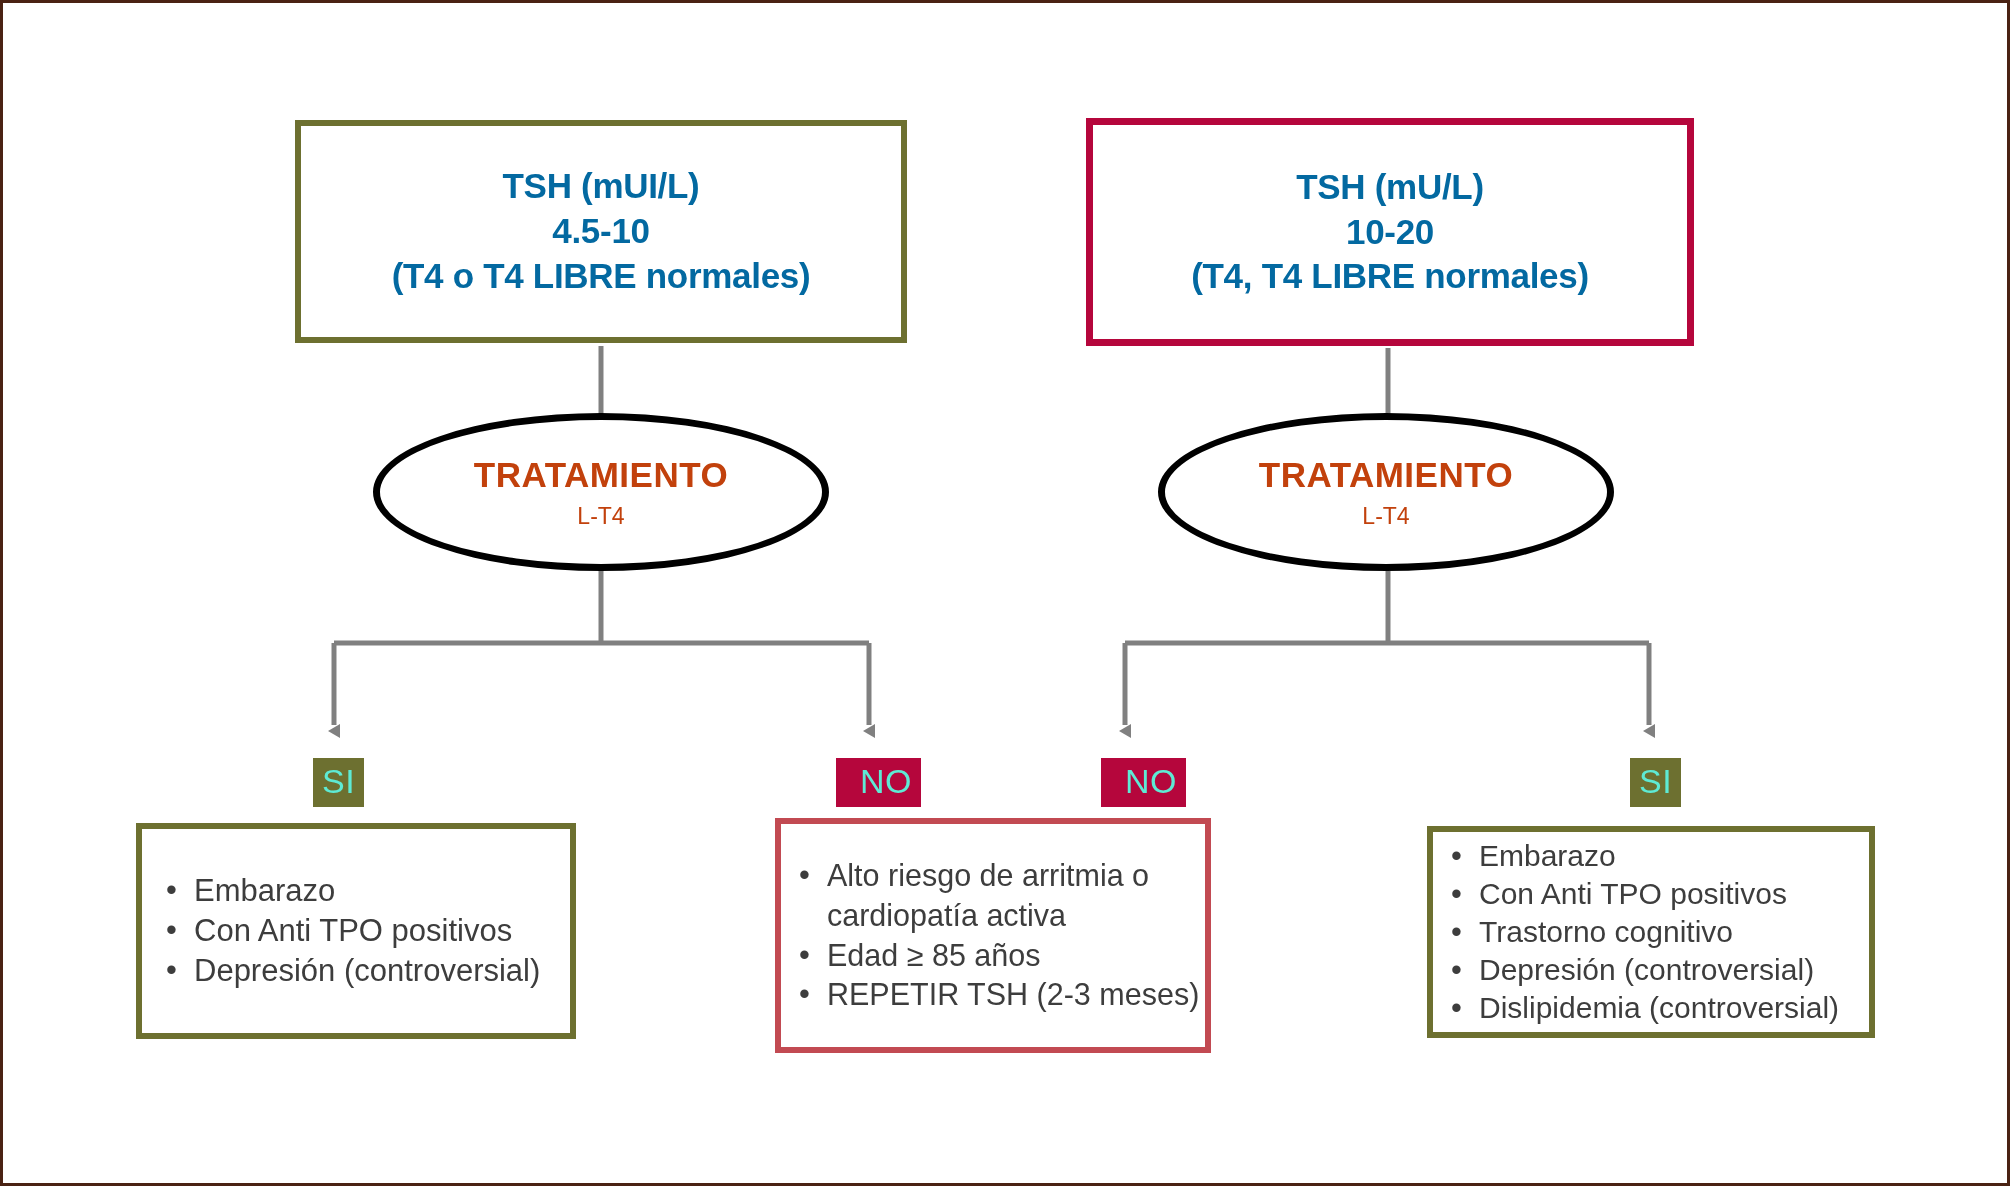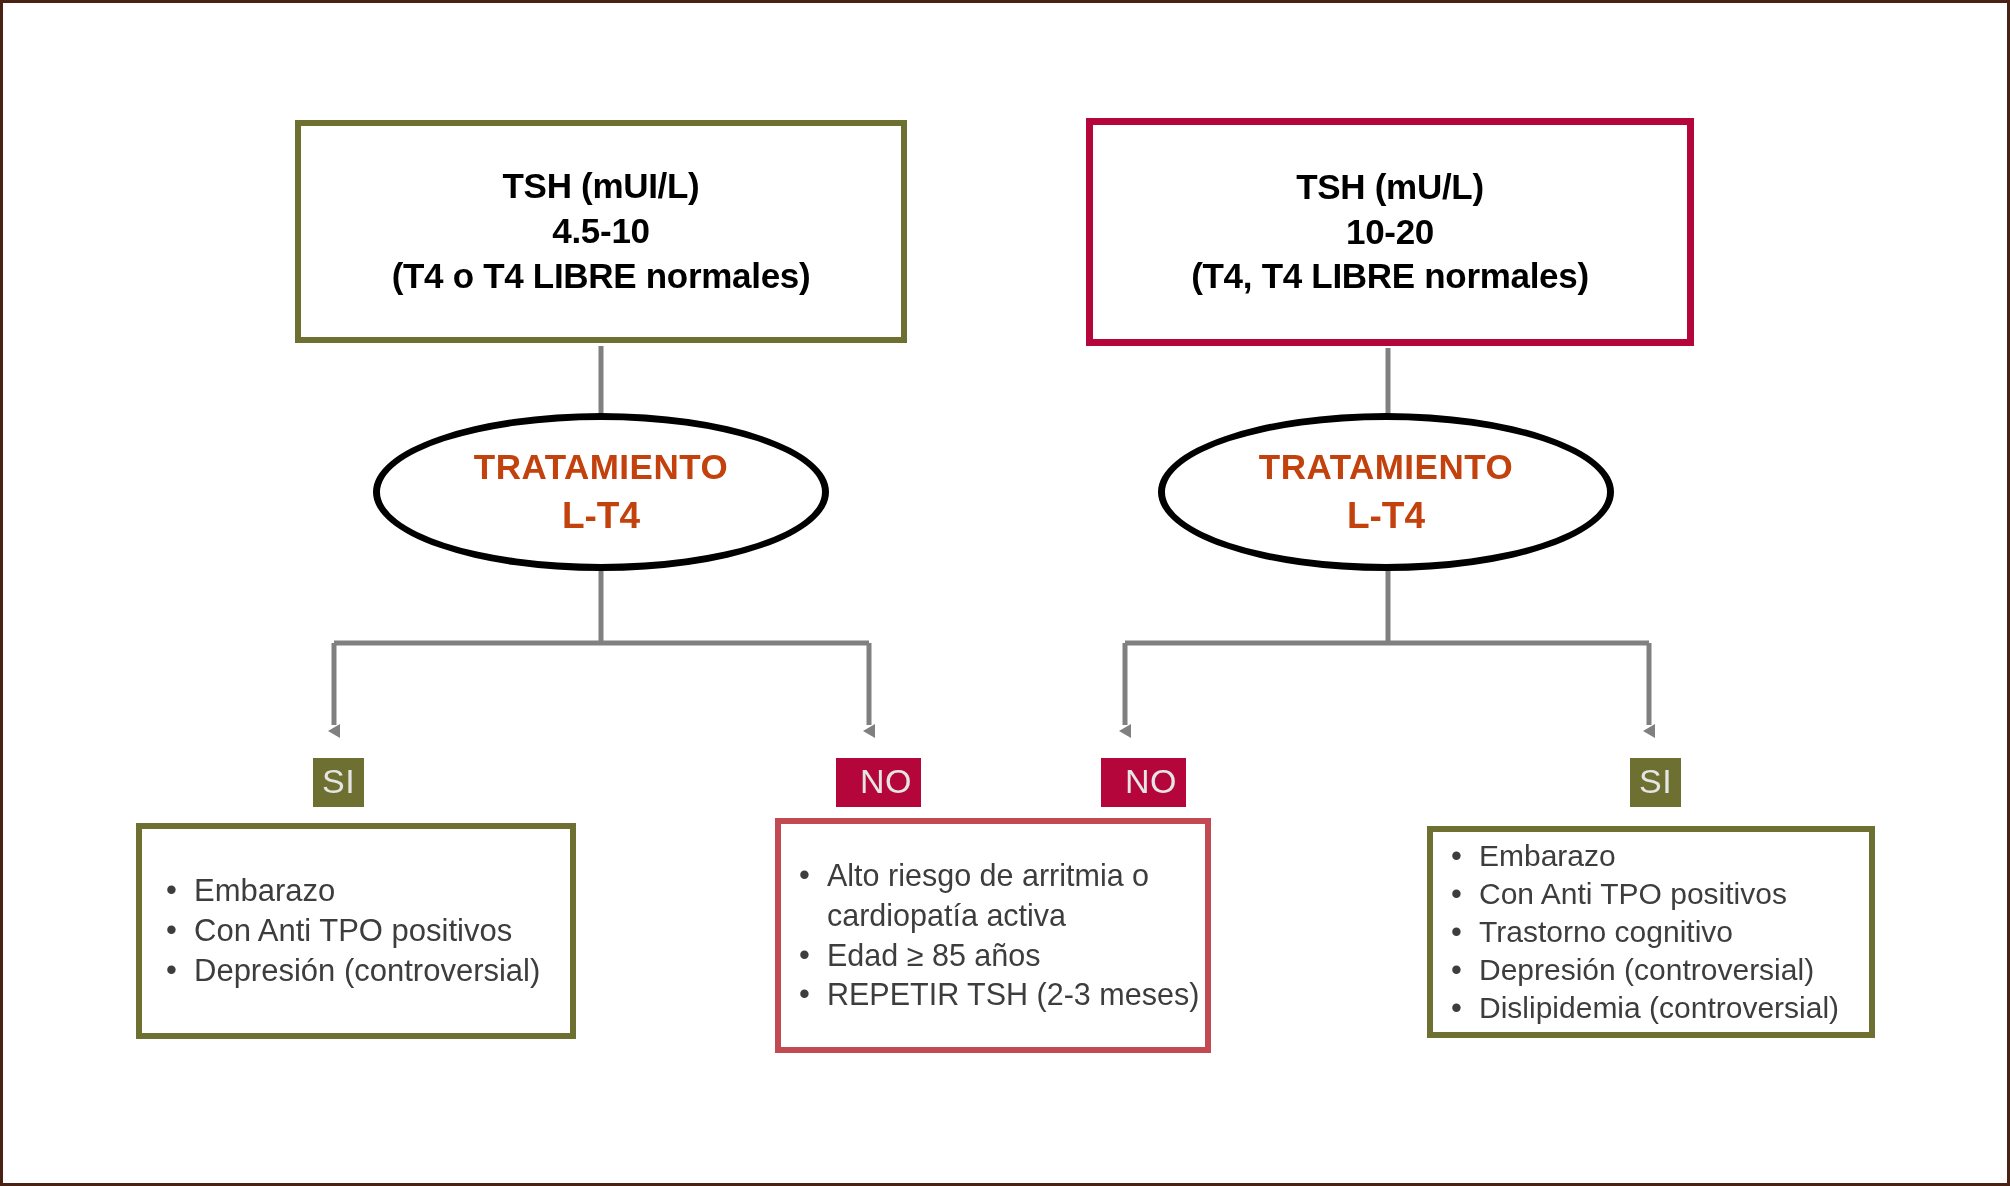--- a/index.html
+++ b/index.html
@@ -30,21 +30,21 @@
   
   .crit-box {
     position: absolute;
     box-sizing: border-box;
     background: #ffffff;
     display: flex;
     flex-direction: column;
     align-items: center;
     justify-content: center;
     text-align: center;
-    color: #000000;
+    color: #0369a1;
     font-weight: bold;
     font-size: 35px;
     line-height: 1.28;
     letter-spacing: -0.3px;
   }
   .crit-box .ln { display: block; white-space: nowrap; }
 
   #crit-left {
     left: 292px; top: 117px;
     width: 322px; height: 223px;
@@ -73,31 +73,31 @@
     color: #c2410c;
     text-align: center;
   }
   .ellipse .e-title {
     font-size: 35px;
     font-weight: bold;
     letter-spacing: 0.5px;
     margin-bottom: 8px;
   }
   .ellipse .e-sub {
-    font-size: 37px;
-    font-weight: bold;
+    font-size: 23px;
+    font-weight: normal;
   }
   #ell-left  { left: 370px;  top: 410px; width: 456px; height: 158px; }
   #ell-right { left: 1155px; top: 410px; width: 456px; height: 158px; }
 
   
   .badge {
     position: absolute;
     box-sizing: border-box;
-    color: #e5e5e5;
+    color: #5eead4;
     font-size: 34px;
     font-weight: normal;
     line-height: 1;
     padding: 6px 9px 9px 9px;
     letter-spacing: 0.5px;
     text-align: right;
   }
   .badge.yes { background: #6d7030; }
   .badge.no  { background: #b5063c; padding-left: 24px; }
 

